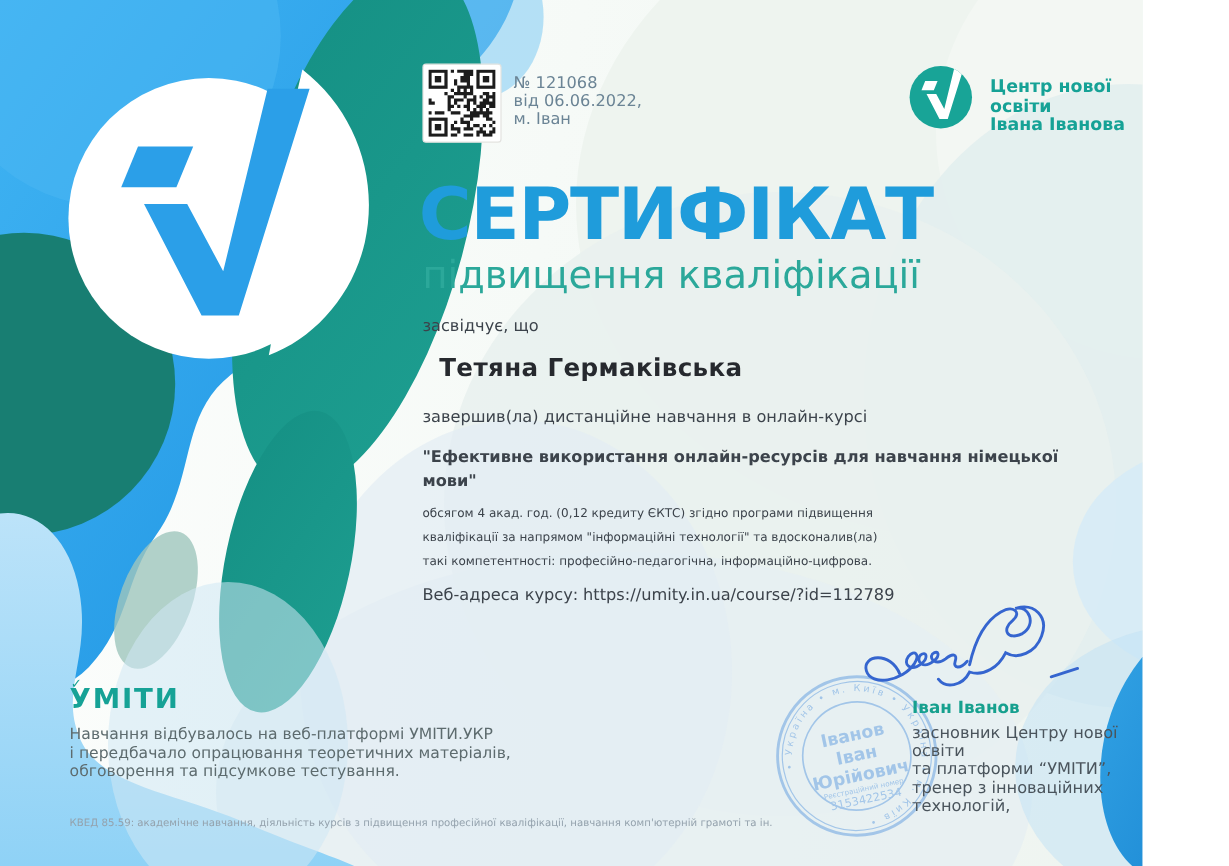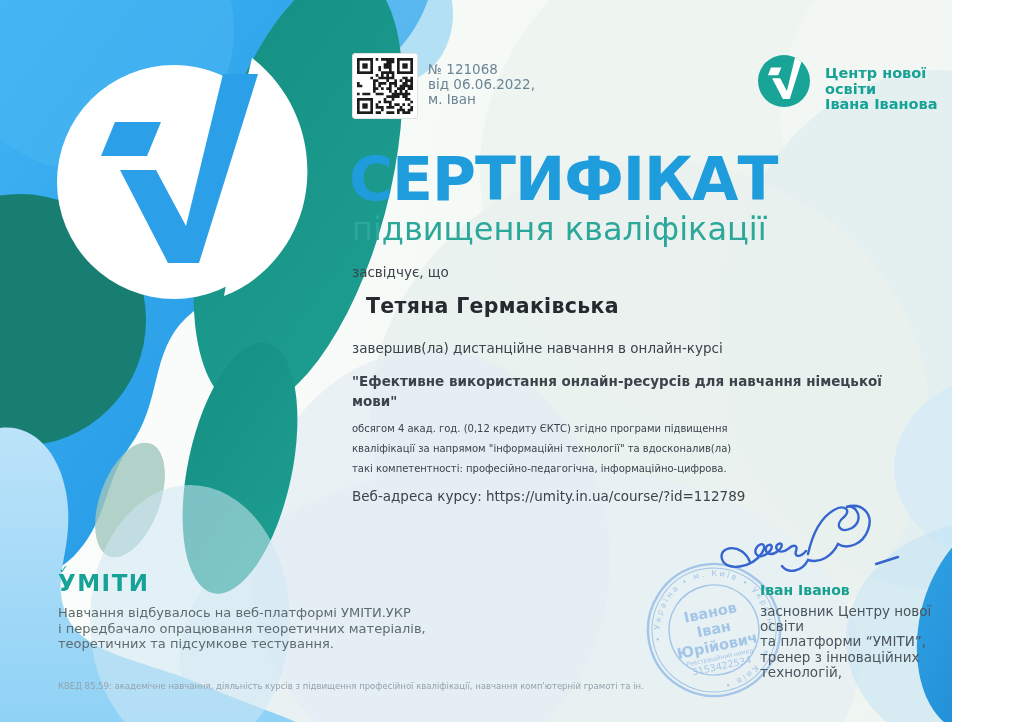--- a/index.html
+++ b/index.html
@@ -191,19 +191,19 @@
     <div>та платформи “УМІТИ”,</div>
     <div>тренер з інноваційних технологій,</div>
   </div>
 
   <div class="layer brand">
     <span class="brand-check">✓</span><span>УМІТИ</span>
   </div>
   <div class="layer platform-text">
     <div>Навчання відбувалось на веб-платформі УМІТИ.УКР</div>
     <div>і передбачало опрацювання теоретичних матеріалів,</div>
-    <div>теоретичних та підсумкове тестування.</div>
+    <div>обговорення та підсумкове тестування.</div>
   </div>
   <div class="layer legal">
     <div>КВЕД 85.59: академічне навчання, діяльність курсів з підвищення професійної кваліфікації, навчання комп'ютерній грамоті та ін.</div>
   </div>
 
 </div>
 
 </body></html>

